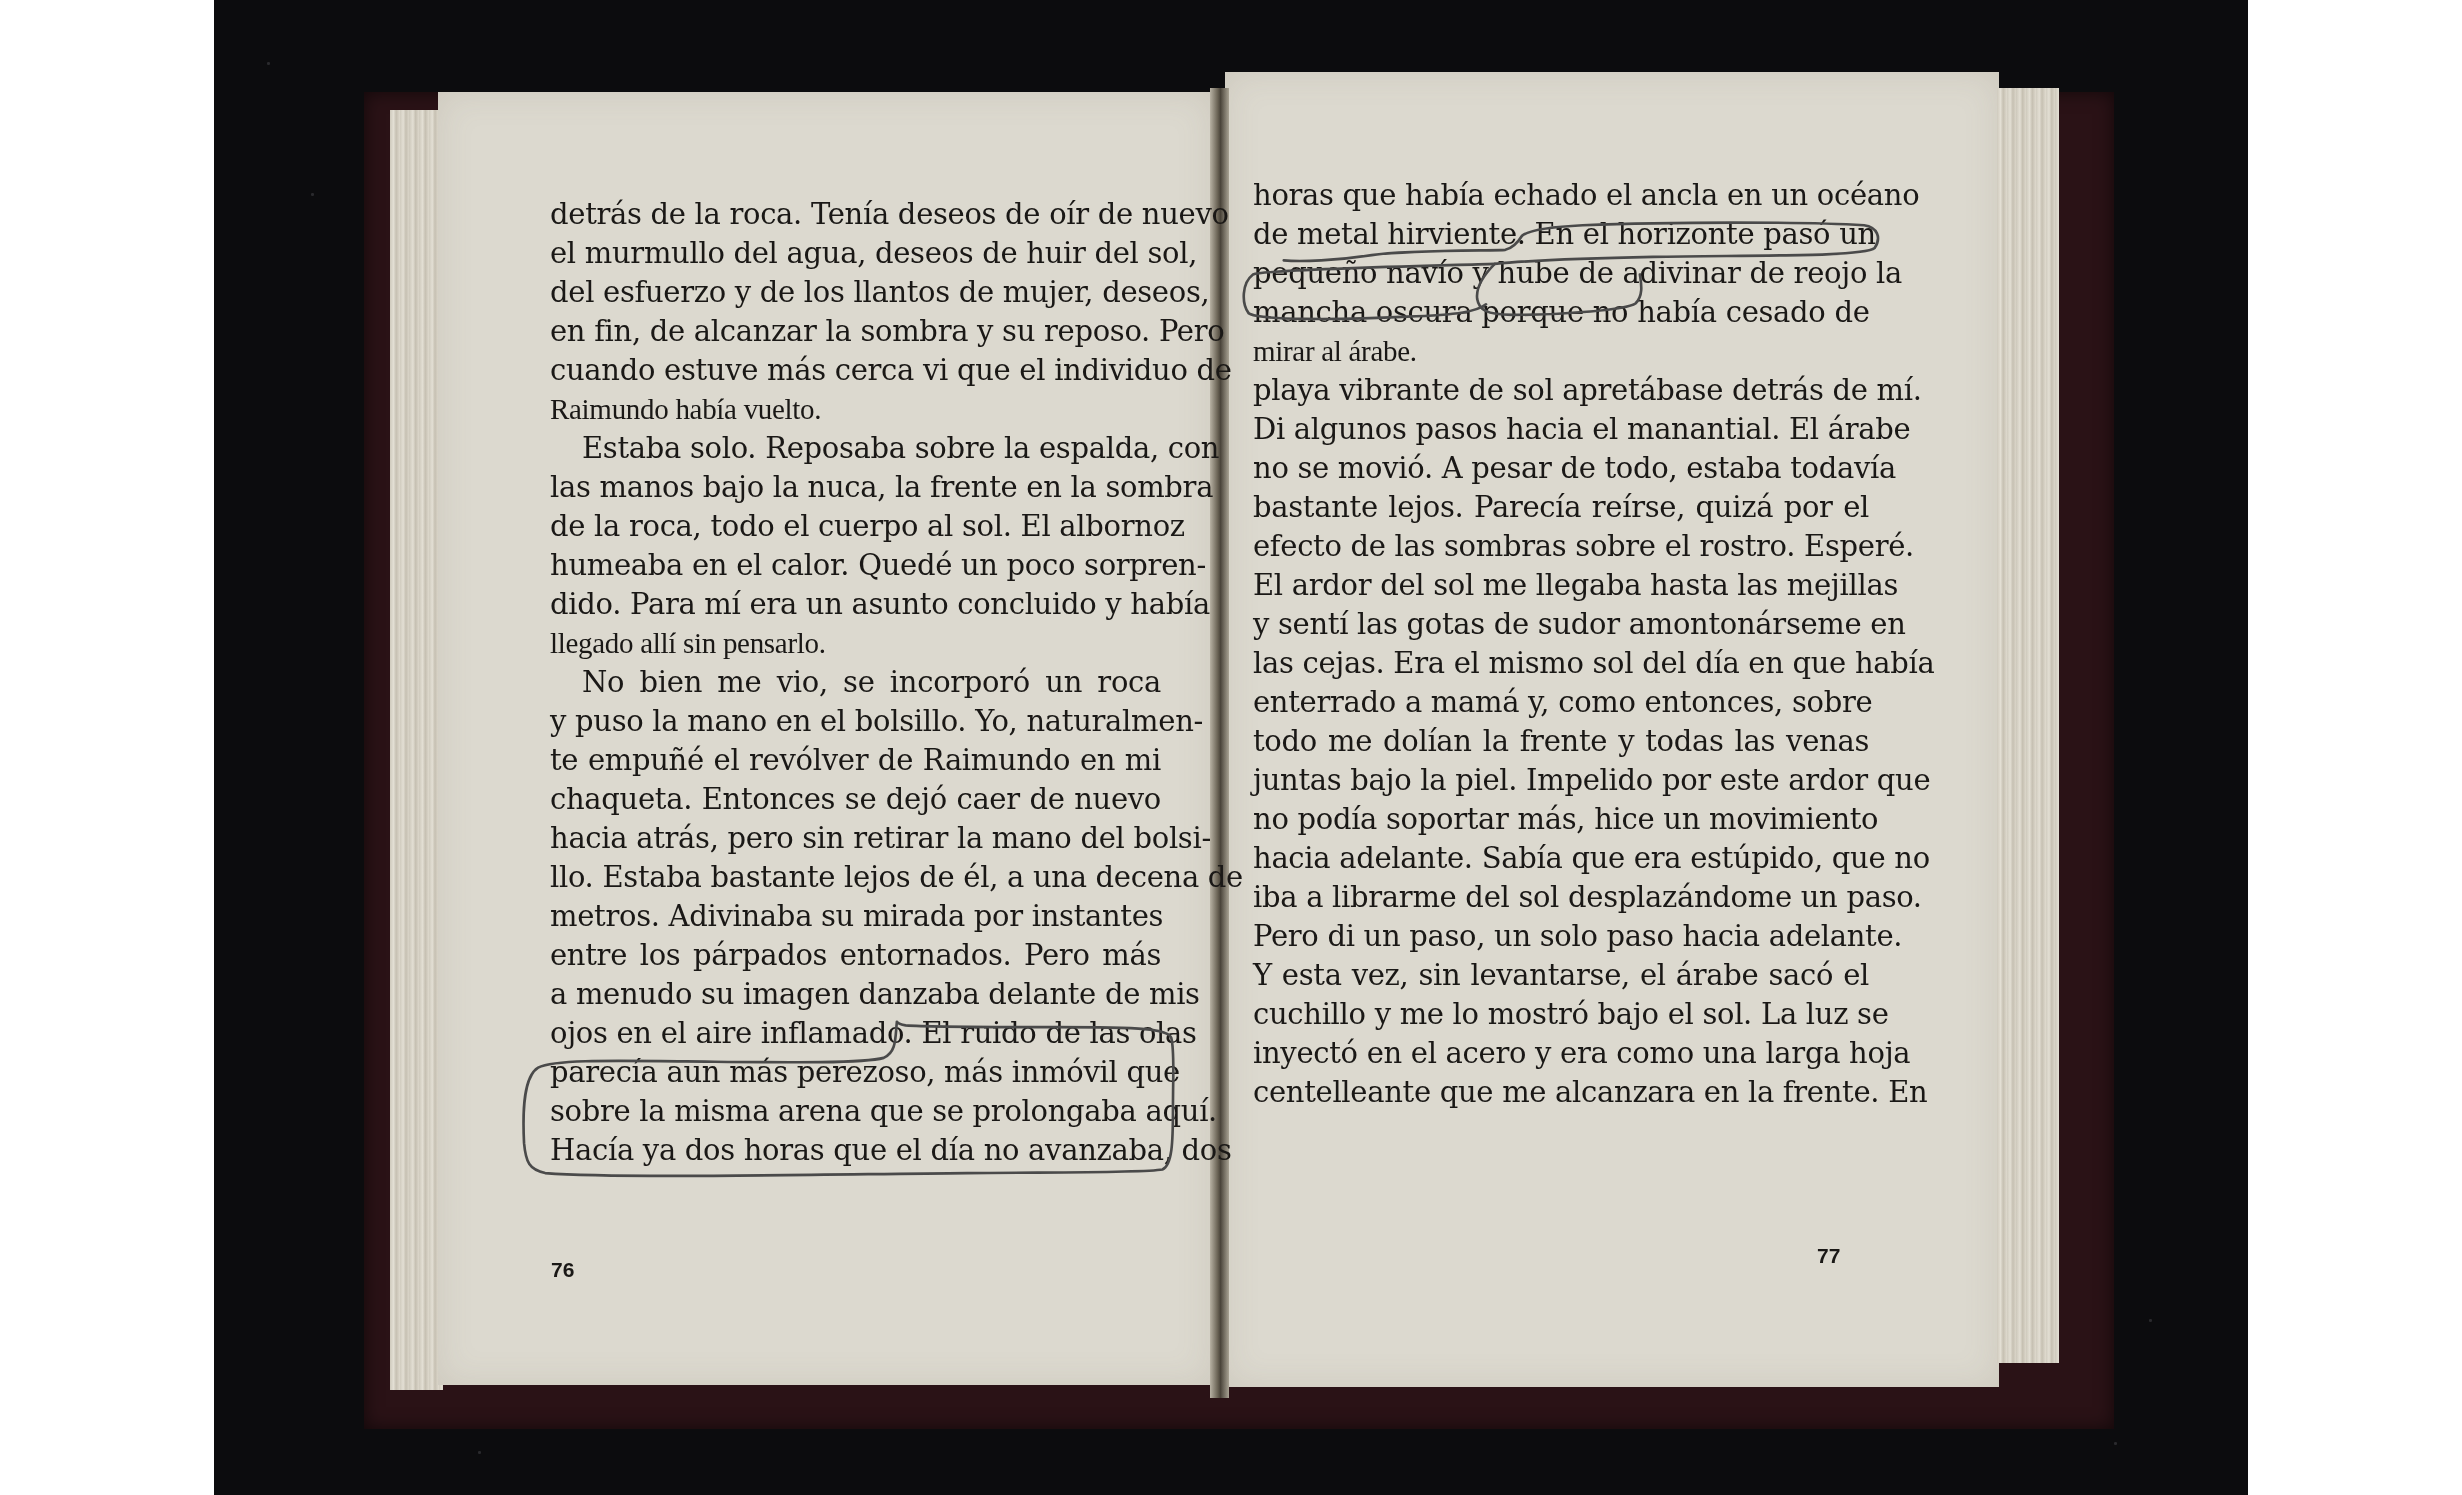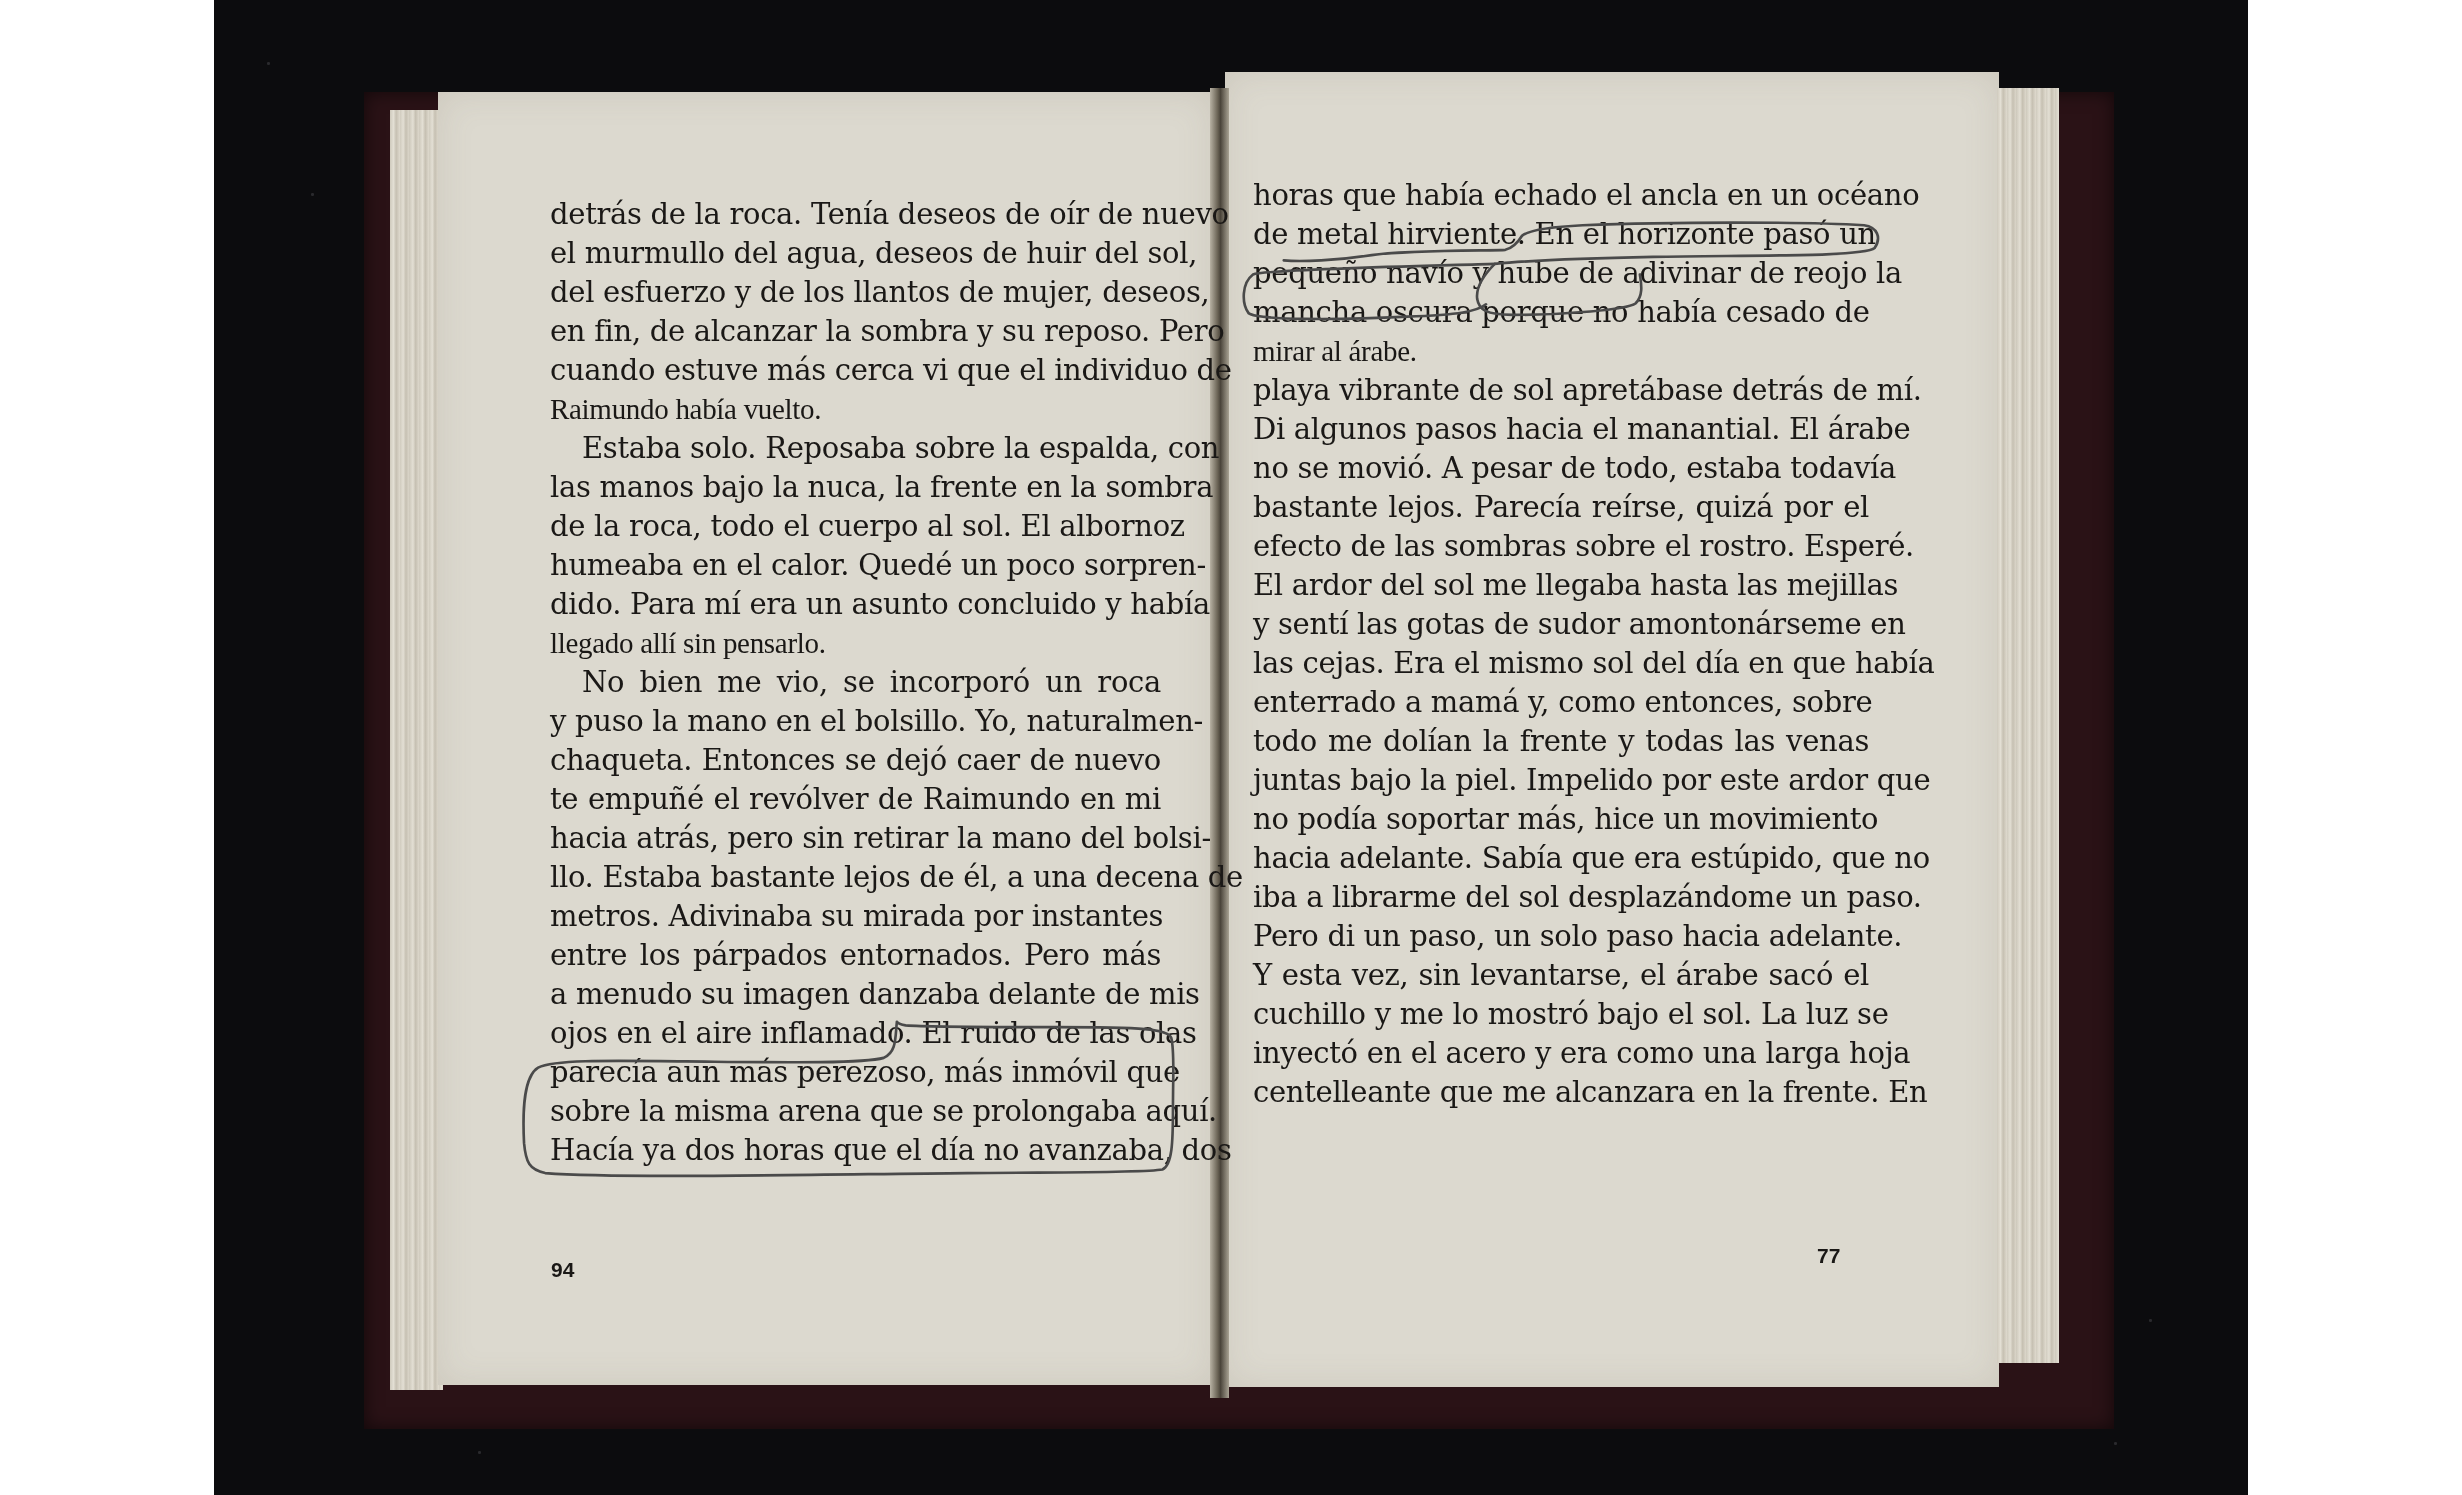--- a/index.html
+++ b/index.html
@@ -110,34 +110,34 @@
   <span class="line">cuando estuve más cerca vi que el individuo de</span>
   <span class="line last">Raimundo había vuelto.</span>
   <span class="line indent">Estaba solo. Reposaba sobre la espalda, con</span>
   <span class="line">las manos bajo la nuca, la frente en la sombra</span>
   <span class="line">de la roca, todo el cuerpo al sol. El albornoz</span>
   <span class="line">humeaba en el calor. Quedé un poco sorpren-</span>
   <span class="line">dido. Para mí era un asunto concluido y había</span>
   <span class="line last">llegado allí sin pensarlo.</span>
   <span class="line indent">No bien me vio, se incorporó un roca</span>
   <span class="line">y puso la mano en el bolsillo. Yo, naturalmen-</span>
+  <span class="line">te empuñé el revólver de Raimundo en mi</span>
   <span class="line">chaqueta. Entonces se dejó caer de nuevo</span>
-  <span class="line">te empuñé el revólver de Raimundo en mi</span>
   <span class="line">hacia atrás, pero sin retirar la mano del bolsi-</span>
   <span class="line">llo. Estaba bastante lejos de él, a una decena de</span>
   <span class="line">metros. Adivinaba su mirada por instantes</span>
   <span class="line">entre los párpados entornados. Pero más</span>
   <span class="line">a menudo su imagen danzaba delante de mis</span>
   <span class="line">ojos en el aire inflamado. El ruido de las olas</span>
   <span class="line">parecía aun más perezoso, más inmóvil que</span>
   <span class="line">sobre la misma arena que se prolongaba aquí.</span>
   <span class="line">Hacía ya dos horas que el día no avanzaba, dos</span>
 </div>
 
-<div class="page-num" style="left:551px; top:1258px;">94</div>
+<div class="page-num" style="left:551px; top:1258px;">76</div>
 
 <div class="text-block" style="left:1253px; top:176px; width:616px;">
   <span class="line">horas que había echado el ancla en un océano</span>
   <span class="line">de metal hirviente. En el horizonte pasó un</span>
   <span class="line">pequeño navío y hube de adivinar de reojo la</span>
   <span class="line">mancha oscura porque no había cesado de</span>
   <span class="line last">mirar al árabe.</span>
   <span class="line">playa vibrante de sol apretábase detrás de mí.</span>
   <span class="line">Di algunos pasos hacia el manantial. El árabe</span>
   <span class="line">no se movió. A pesar de todo, estaba todavía</span>

